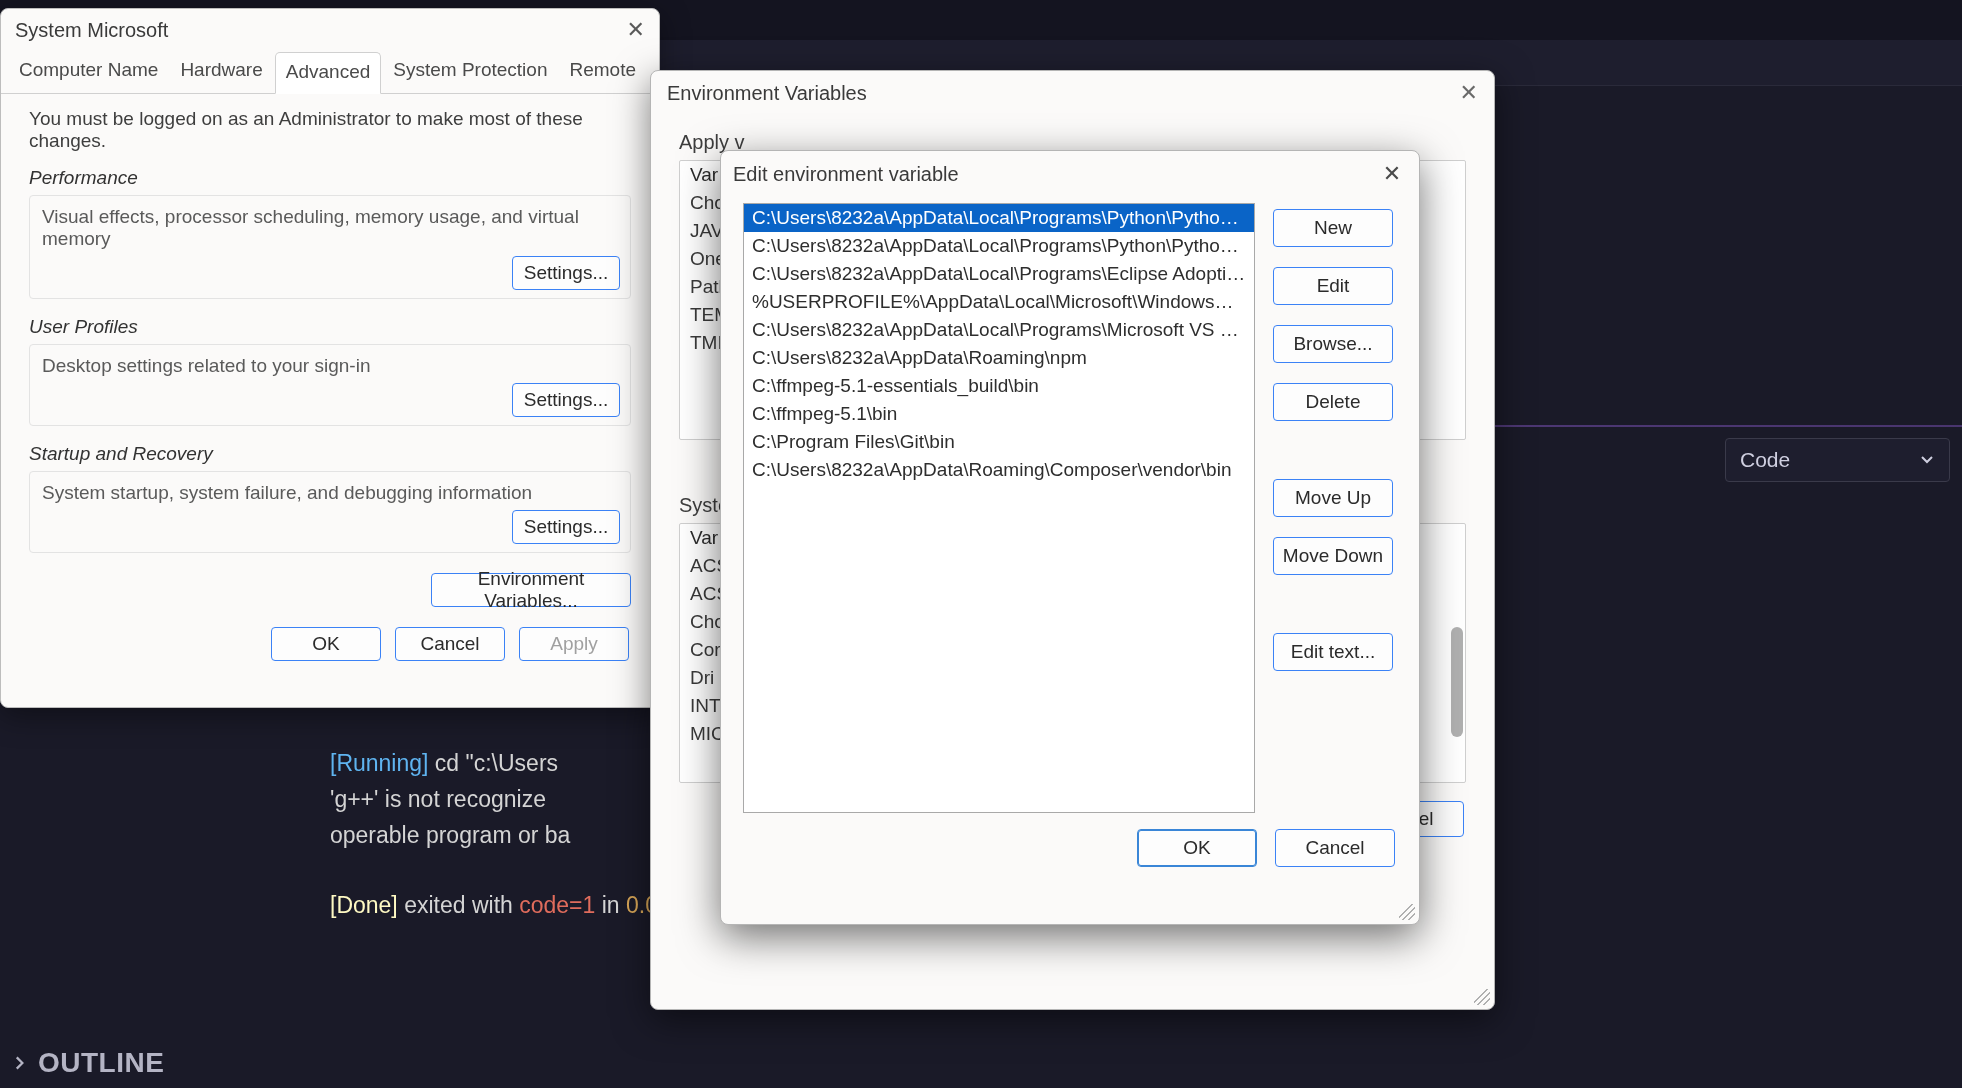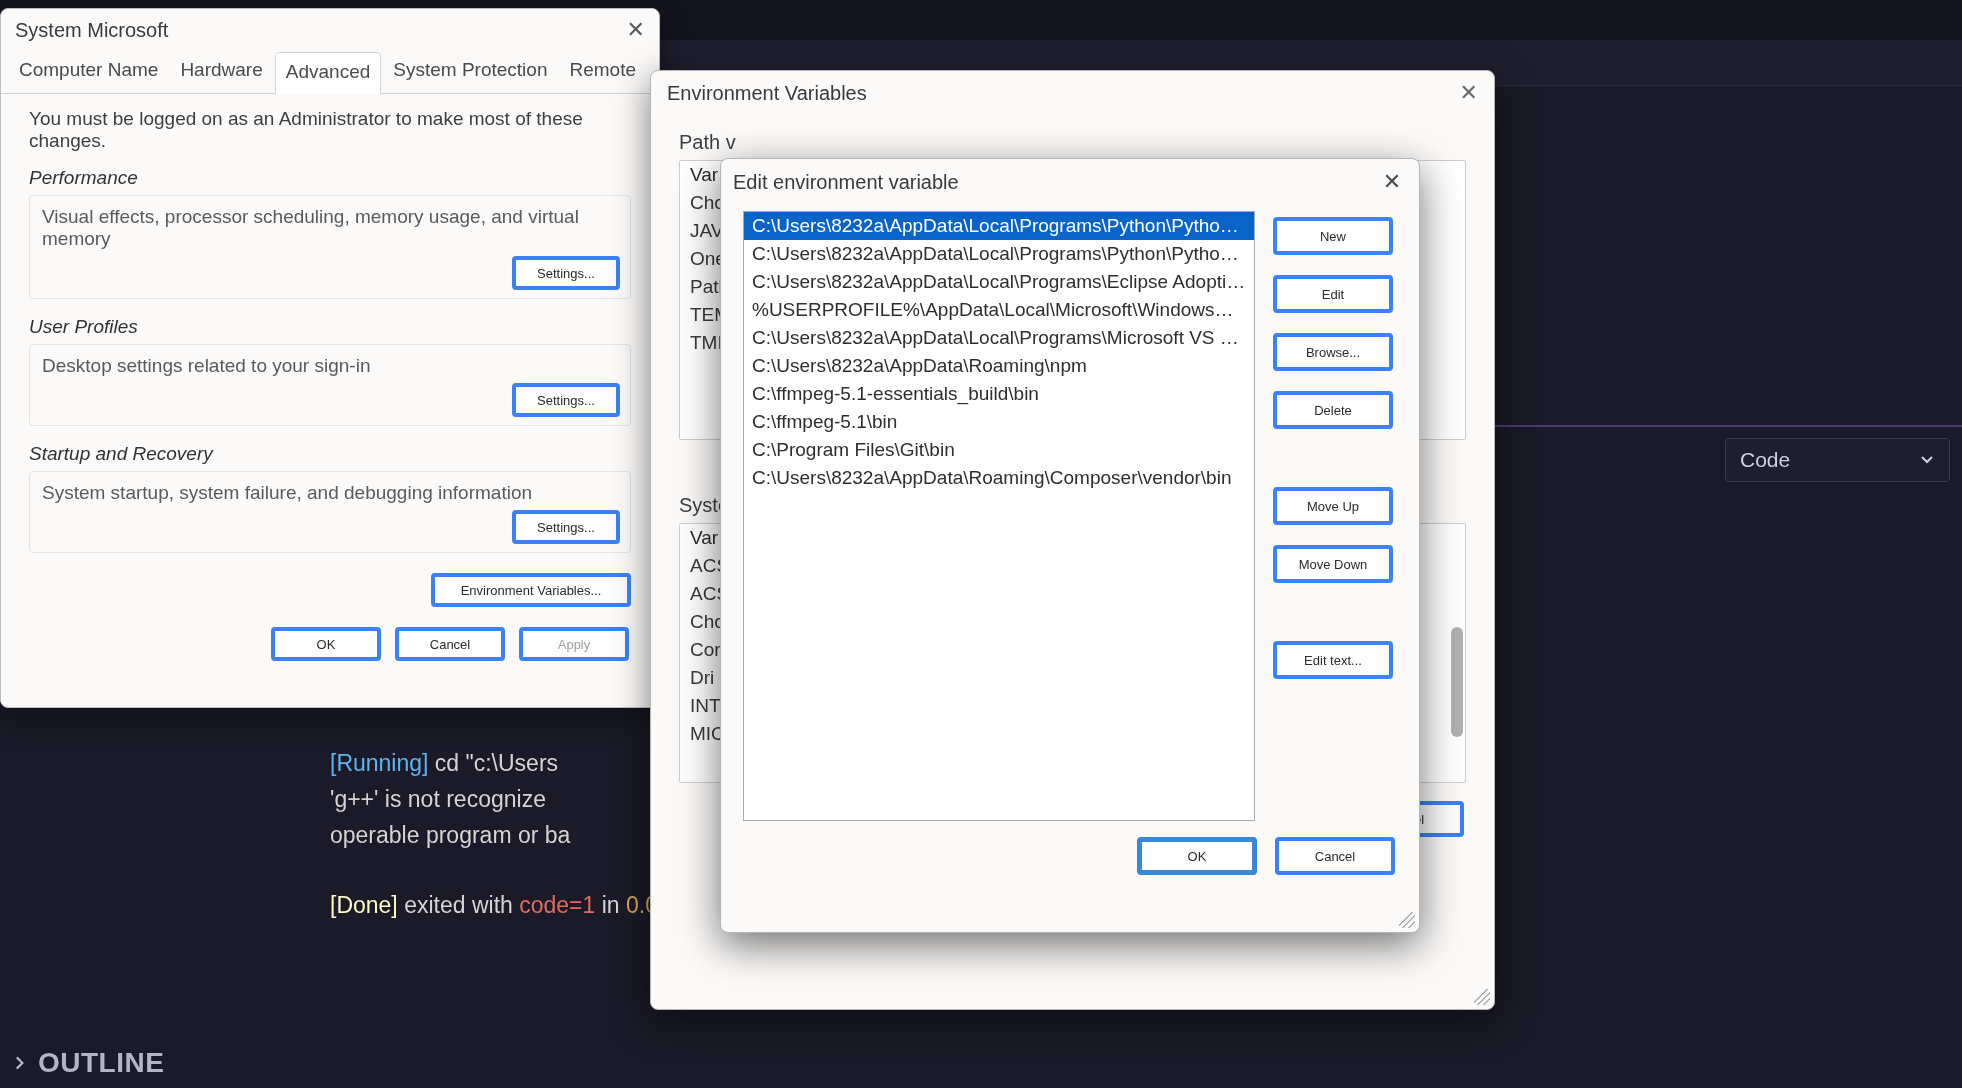--- a/index.html
+++ b/index.html
@@ -150,23 +150,23 @@
     color:#5a5a5a;
     font-size: 19px;
   }
   .sysprops .group .g-box .settings-btn {
     position: absolute;
     right: 10px; bottom: 8px;
     width: 108px; height: 34px;
   }
   .win-btn {
     background: #fdfdfd;
-    border: 4px solid #3b82f6;
+    border: 1px solid #3b82f6;
     border-radius: 4px;
-    font-size: 13px;
+    font-size: 19px;
     color:#2b2b2b;
     cursor: pointer;
     display: inline-flex;
     align-items: center;
     justify-content: center;
   }
   .win-btn.default { border-color:#3a86d7; box-shadow: 0 0 0 1px #3a86d7 inset; }
 
   .sysprops .envvar-btn-row { display:flex; justify-content:flex-end; padding: 4px 0 14px 0; }
   .sysprops .envvar-btn { width:200px; height:34px; }
@@ -230,21 +230,20 @@
     position: absolute;
     top: 150px; left: 720px;
     width: 700px;
     height: 775px;
     background: #fbfaf9;
     border: 1px solid #b5b5b5;
     border-radius: 8px;
     box-shadow: 0 12px 40px rgba(0,0,0,0.55);
     color:#2b2b2b;
     font-size: 20px;
-    margin-top: 8px;
   }
   .editwin .titlebar {
     height: 46px; display:flex; align-items:center; justify-content:space-between;
     padding: 0 12px; color:#3a3a3a;
   }
   .editwin .titlebar .close-x {
     width: 30px; height: 30px; display:flex; align-items:center; justify-content:center;
     font-size: 22px; color:#4a4a4a; cursor:pointer;
   }
   .editwin .content {
@@ -388,21 +387,21 @@
     </div>
   </div>
 </div>
 
 <div class="envwin">
   <div class="titlebar">
     <span>Environment Variables</span>
     <span class="close-x" style="font-size:22px;color:#6a6a6a;cursor:pointer">✕</span>
   </div>
   <div class="body">
-    <div class="env-section-label">Path v</div>
+    <div class="env-section-label">Apply v</div>
     <div class="env-listbox" id="user-rows-box">
         <div class="row hdr">Var</div>
         <div class="row">Cho</div>
         <div class="row">JAV</div>
         <div class="row">One</div>
         <div class="row">Path</div>
         <div class="row">TEM</div>
         <div class="row">TMI</div>
       </div>
 

